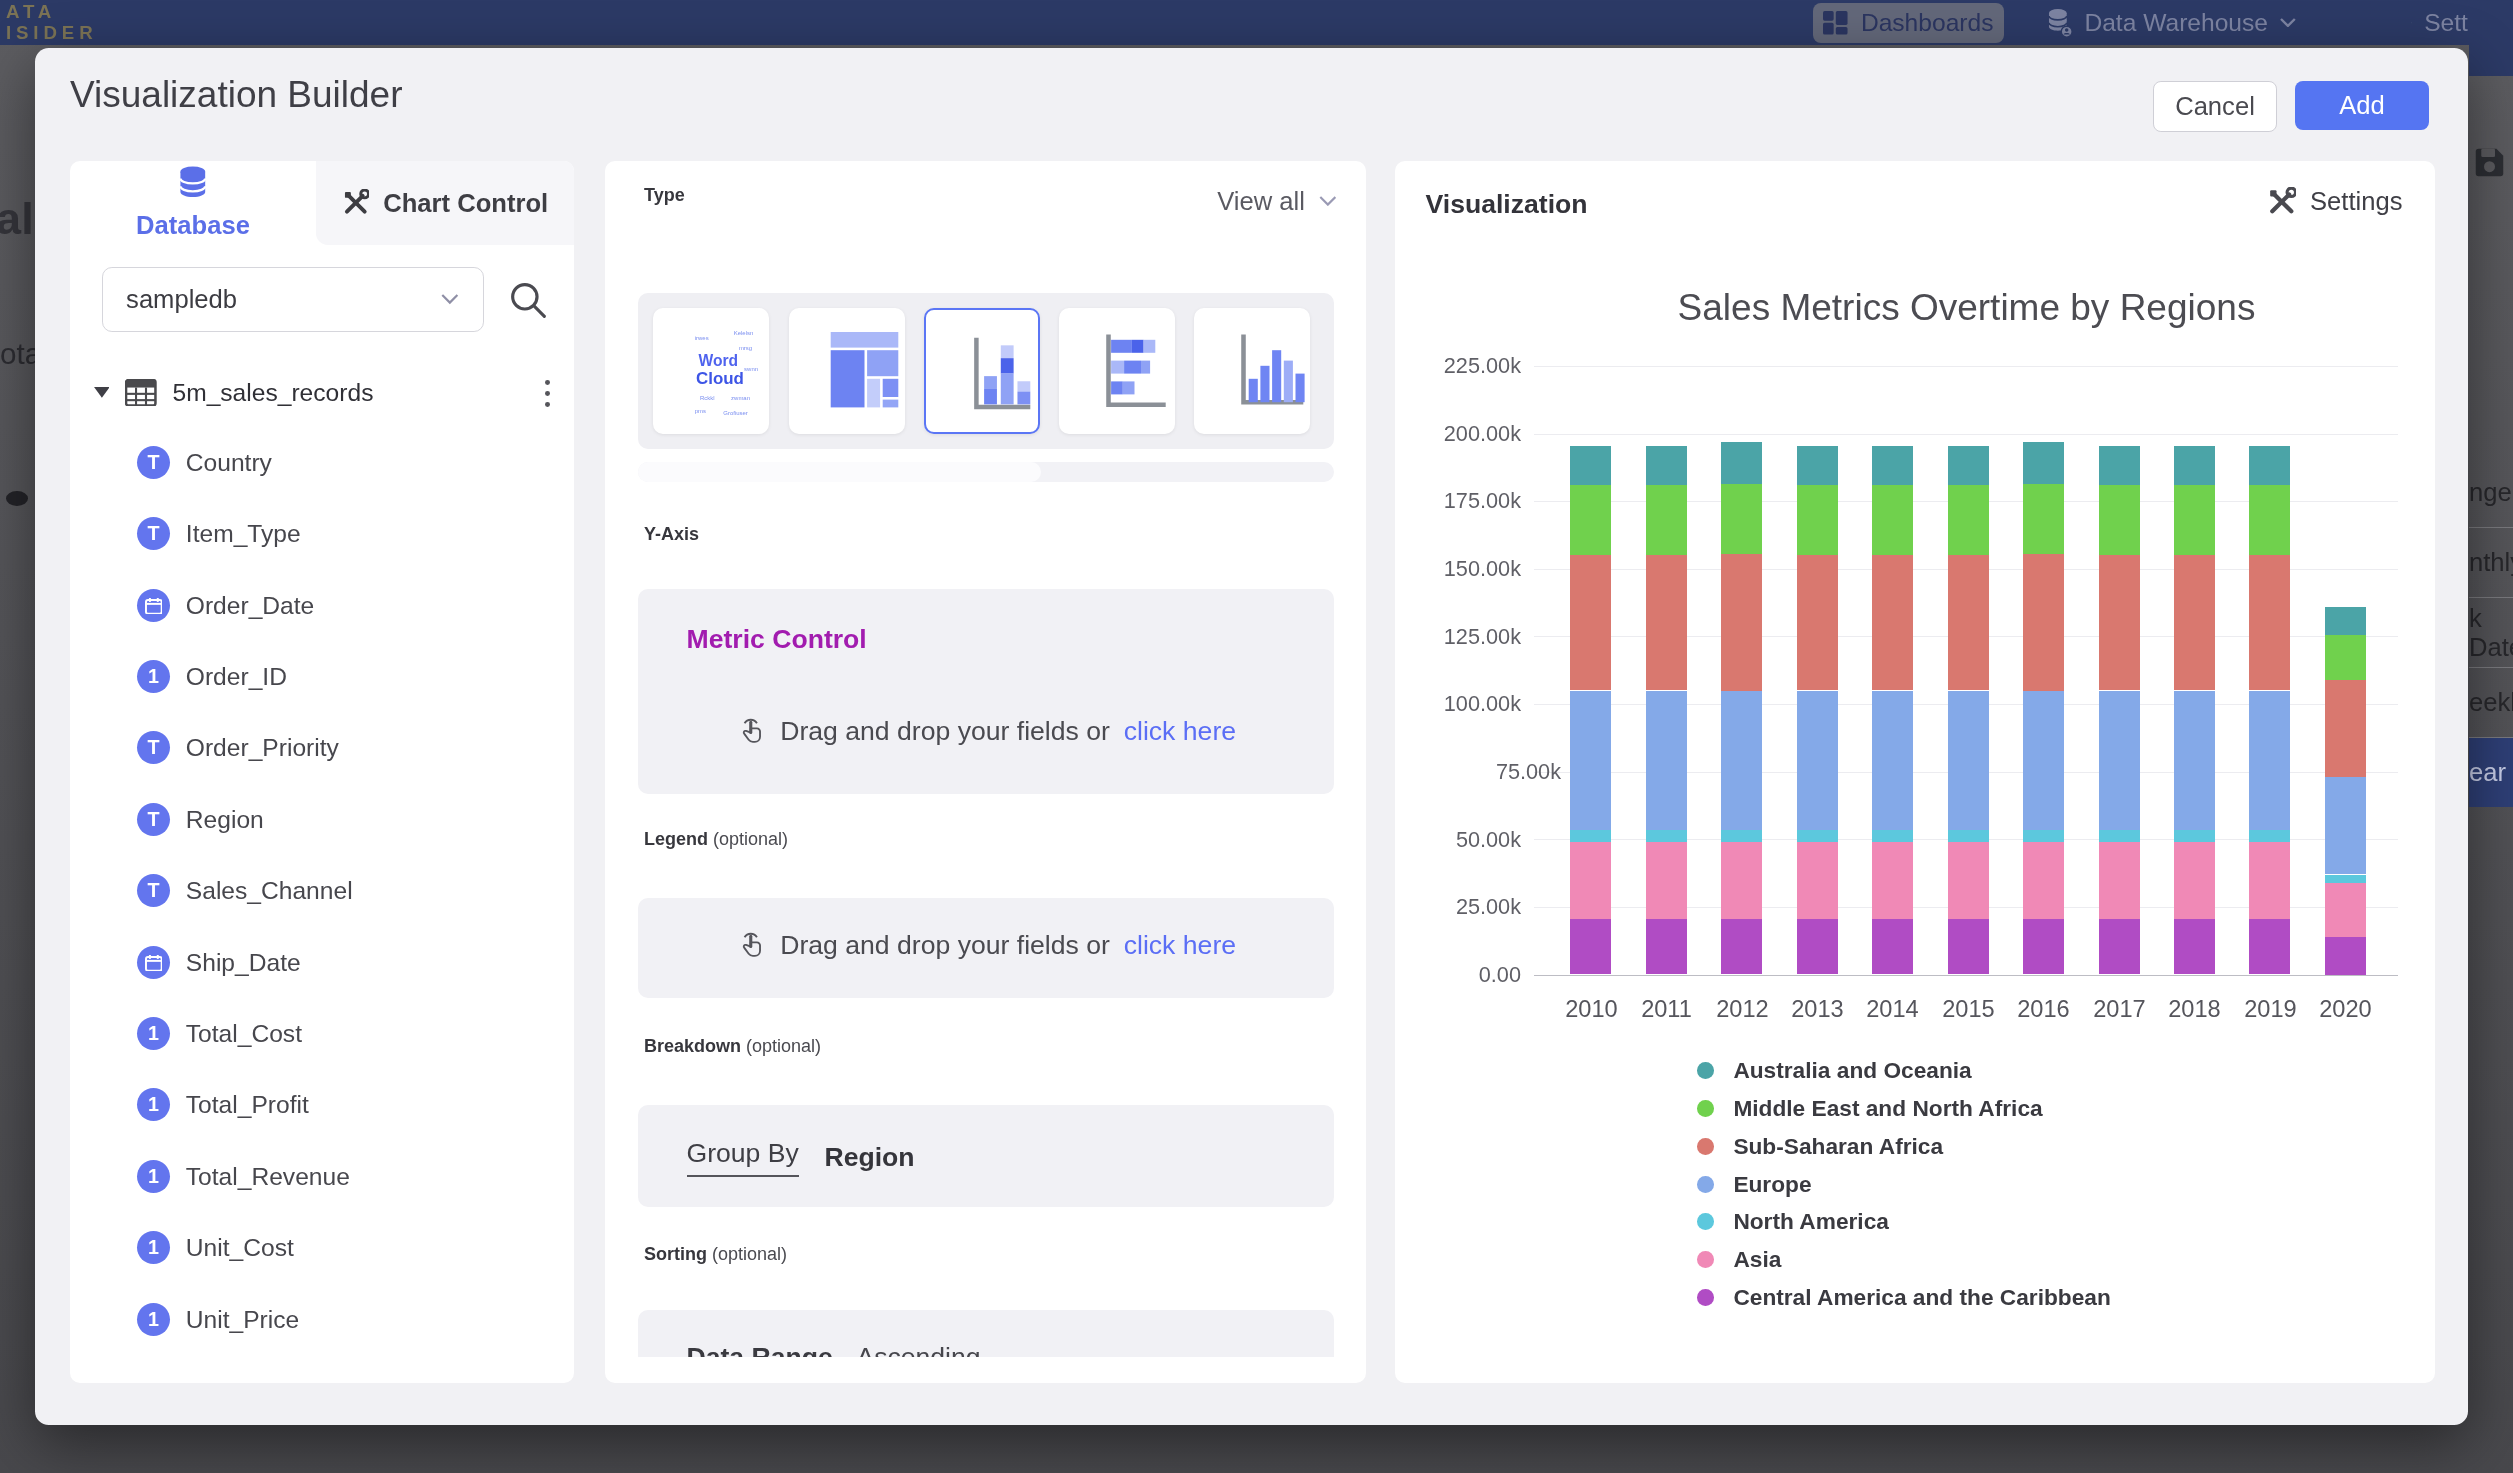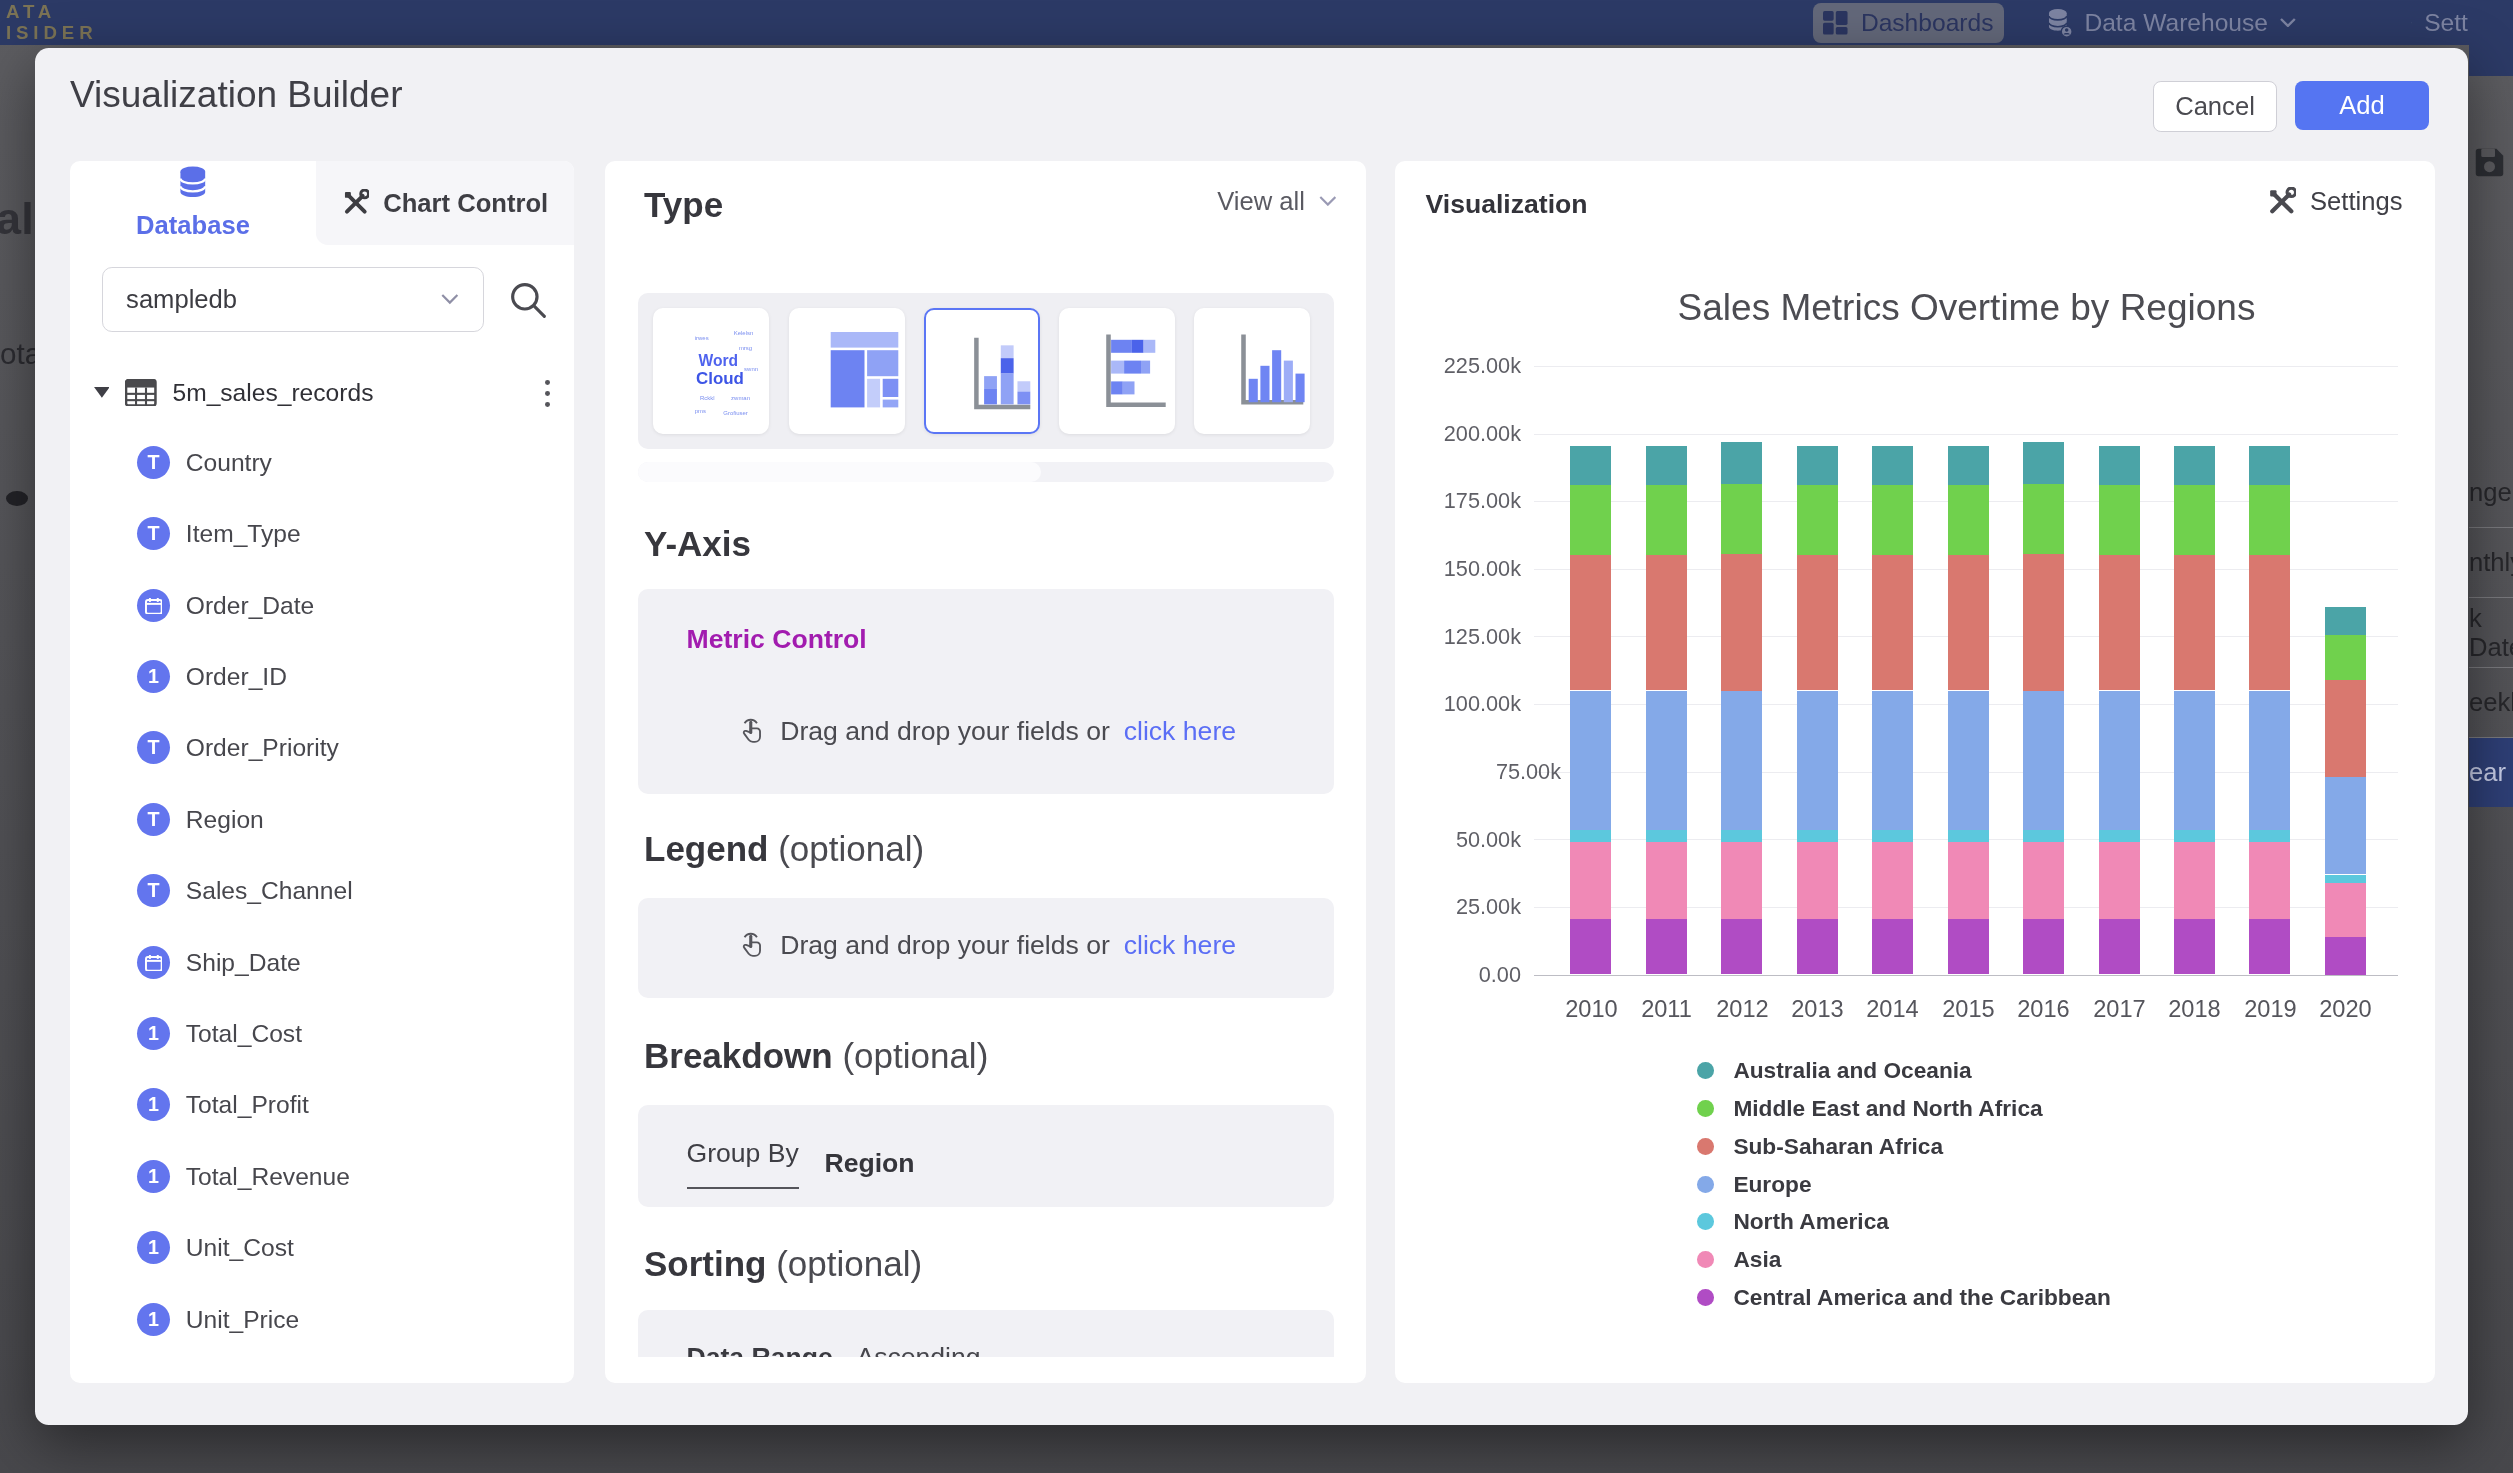--- a/index.html
+++ b/index.html
@@ -42,40 +42,40 @@
   #tree-row{left:23.6px;top:209px;height:45px;display:flex;align-items:center;gap:15.8px;cursor:pointer;}
   #tree-name{font-size:24.6px;font-weight:500;color:#303036;}
   #kebab{left:471px;top:213px;width:13.8px;height:39px;cursor:pointer;display:flex;flex-direction:column;
          align-items:center;justify-content:center;gap:5.9px;}
   #kebab i{width:4.9px;height:4.9px;border-radius:50%;background:#55555b;}
   .field-row{left:67px;height:33px;display:flex;align-items:center;gap:15.8px;cursor:grab;}
   .field-ic{width:33px;height:33px;border-radius:50%;background:#6375ee;color:#fff;display:flex;align-items:center;
             justify-content:center;font-size:19.7px;font-weight:bold;flex:0 0 33px;}
   .field-name{font-size:24.6px;color:#47474d;}
   
-  .sec-h{font-size:35px;font-weight:bold;color:#37373d;}
+  .sec-h{font-size:18px;font-weight:bold;color:#37373d;}
   .sec-h .opt{font-weight:normal;color:#4a4a50;}
   #type-h{left:39px;top:23.6px;}
   #view-all{right:29.6px;top:25.6px;display:flex;align-items:center;gap:13.8px;font-size:25.6px;color:#5a5a62;cursor:pointer;}
   #type-cards{left:32.5px;top:132px;width:696px;height:156px;background:#efeff3;border-radius:9.9px;}
   .tcard{top:14.8px;width:116px;height:126px;background:#fff;border-radius:9.9px;box-shadow:0 1px 3.9px rgba(0,0,0,.08);
          display:flex;align-items:center;justify-content:center;cursor:pointer;box-sizing:border-box;padding-left:35px;}
   .tcard.sel{border:2.5px solid #5b76f5;}
   #h-scroll{left:32.5px;top:301px;width:696px;height:19.7px;background:#f2f2f6;border-radius:9.9px;cursor:pointer;}
   #h-scroll .thumb{position:absolute;left:0;top:0;width:58%;height:19.7px;background:#fbfbfd;border-radius:9.9px;}
   .gcard{left:32.5px;width:696px;background:#f1f1f5;border-radius:9.9px;}
   .dragrow{position:absolute;left:0;width:100%;display:flex;align-items:center;justify-content:center;gap:13.8px;
            font-size:26.6px;color:#4a4a50;}
   .dragrow .link{color:#5b6ef5;cursor:pointer;}
   #metric-card{top:428px;height:205px;}
   #metric-title{left:49px;top:35px;font-size:26.6px;font-weight:bold;color:#a21caf;}
   #legend-card{top:737px;height:100px;}
   #breakdown-card{top:944px;height:102px;}
   #groupby-row{left:49px;top:33px;display:flex;align-items:center;gap:25.6px;font-size:26.6px;cursor:pointer;}
-  #groupby-label{color:#3e3e44;border-bottom:2px solid #55555b;padding-bottom:18px;}
+  #groupby-label{color:#3e3e44;border-bottom:2px solid #55555b;padding-bottom:6px;}
   #groupby-value{font-weight:bold;color:#35353b;}
   #sort-clip{left:32.5px;top:1149px;width:696px;height:47px;overflow:hidden;}
   #sort-card{position:absolute;left:0;top:0;width:696px;height:118px;background:#f1f1f5;border-radius:9.9px;}
   #sort-row{left:49px;top:31.5px;display:flex;gap:23.6px;font-size:26.6px;cursor:pointer;}
   #sort-field{font-weight:bold;color:#3a3a40;}
   #sort-dir{color:#47474d;}
   
   #viz-h{left:30.5px;top:27.6px;font-size:26.6px;font-weight:bold;color:#33333a;}
   #settings-btn{right:32.5px;top:25.6px;display:flex;align-items:center;gap:13.8px;font-size:25.6px;color:#3f3f46;cursor:pointer;}
   #chart-title{left:128px;top:126px;width:887px;text-align:center;font-size:37px;color:#4c4c52;}

